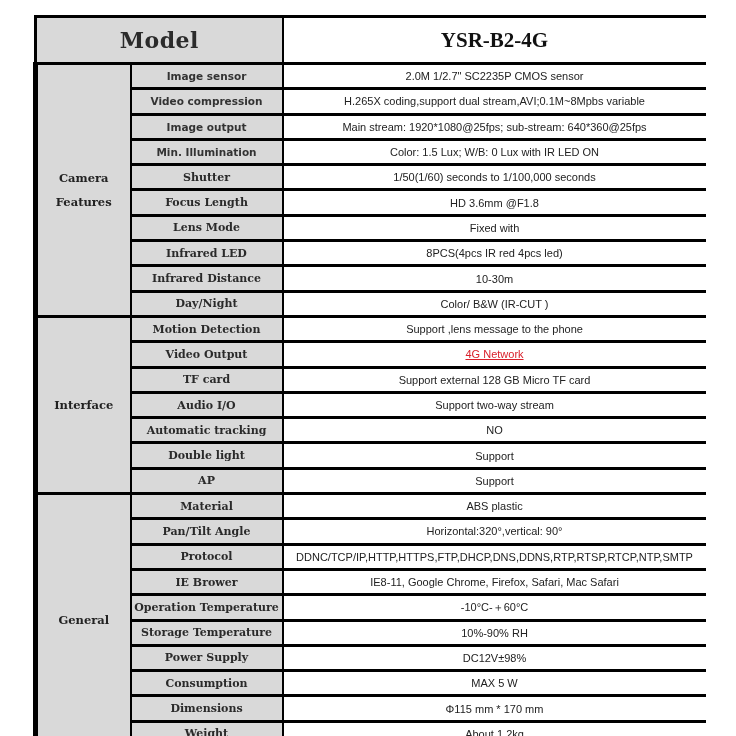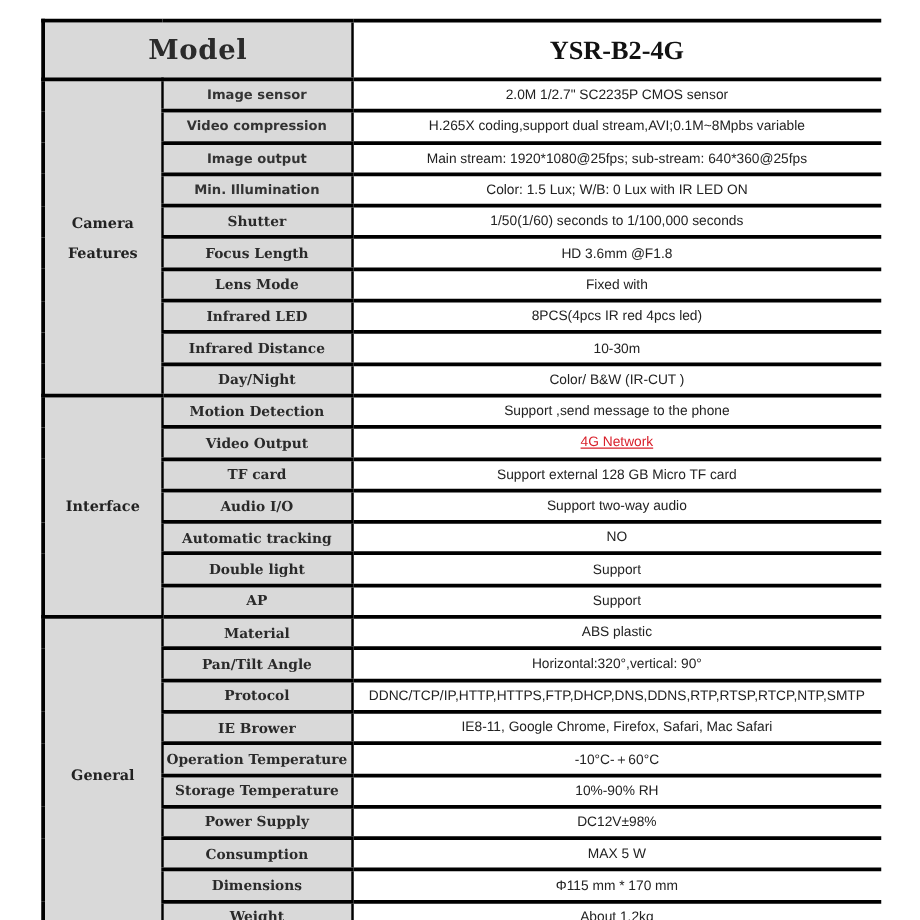--- a/index.html
+++ b/index.html
@@ -38,21 +38,21 @@
     border-top: 3px solid #000;
     border-bottom: 3px solid #000;
     height: 44px;
     font-family: Liberation Serif, serif;
     font-weight: bold;
     font-size: 21px;
     color: #111;
   }
   .cat {
     background: #d9d9d9;
-    border-left: 3px solid #000000;
+    border-left: 5px solid #000000;
     border-right: 2px solid #000;
     border-bottom: 3px solid #000;
     font-family: "DejaVu Serif", serif;
     font-weight: bold;
     font-size: 11.5px;
     color: #222;
     line-height: 24px;
   }
   .cat.general { vertical-align: middle; }
   .lbl {
@@ -140,33 +140,33 @@
     <tr>
       <td class="lbl">Day/Night</td>
       <td class="val">Color/ B&amp;W (IR-CUT )</td>
     </tr>
 
     <tr>
       <td class="cat" rowspan="7">
         <div>Interface</div>
       </td>
       <td class="lbl">Motion Detection</td>
-      <td class="val">Support ,send message to the phone</td>
+      <td class="val">Support ,lens message to the phone</td>
     </tr>
     <tr>
       <td class="lbl">Video Output</td>
       <td class="val red">4G Network</td>
     </tr>
     <tr>
       <td class="lbl">TF card</td>
       <td class="val">Support external 128 GB Micro TF card</td>
     </tr>
     <tr>
       <td class="lbl">Audio I/O</td>
-      <td class="val">Support two-way audio</td>
+      <td class="val">Support two-way stream</td>
     </tr>
     <tr>
       <td class="lbl">Automatic tracking</td>
       <td class="val">NO</td>
     </tr>
     <tr>
       <td class="lbl">Double light</td>
       <td class="val">Support</td>
     </tr>
     <tr>

